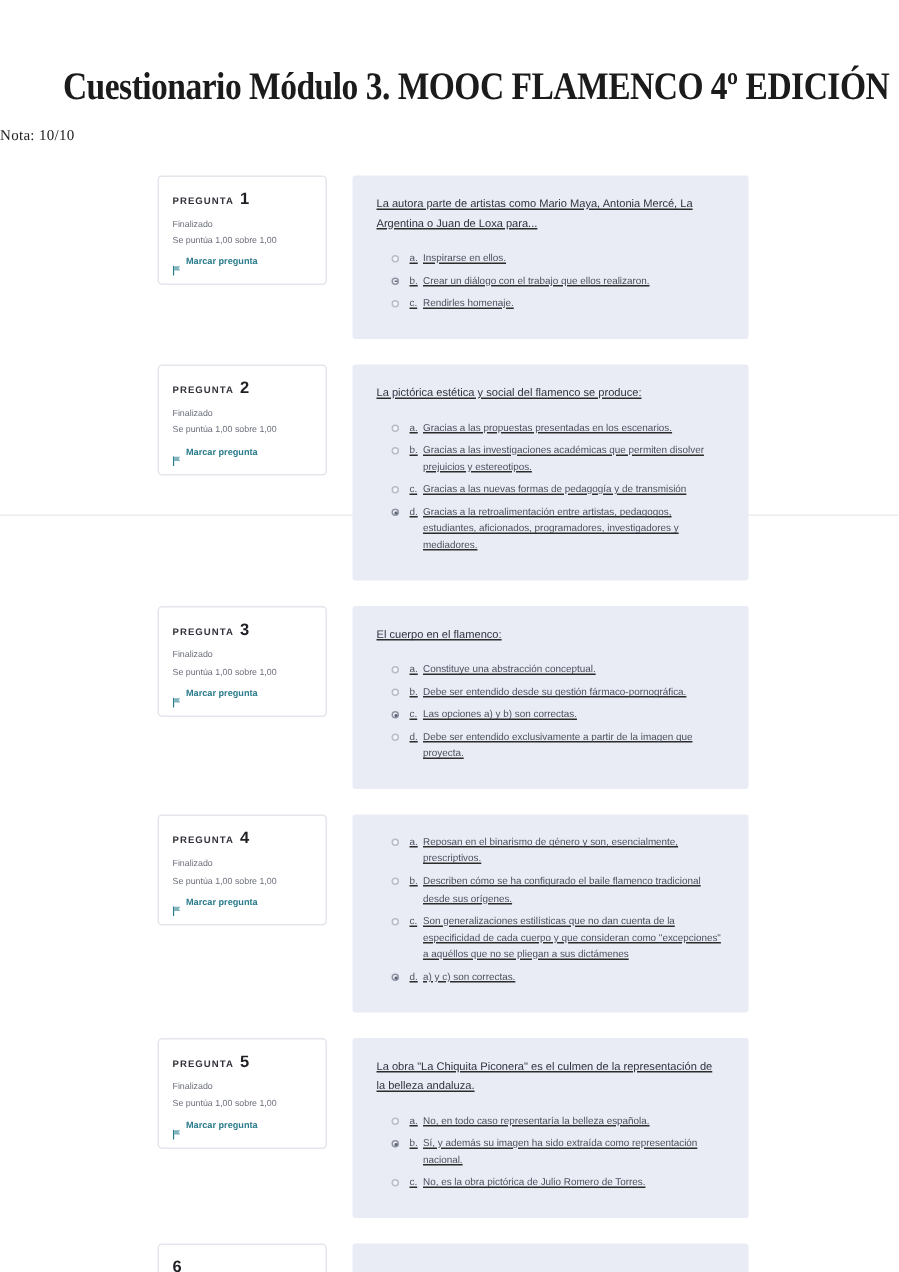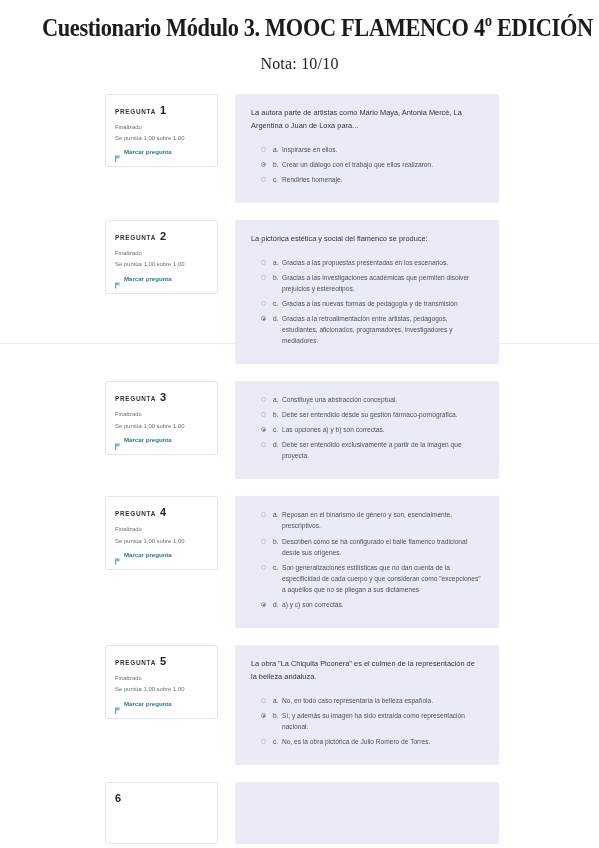--- a/index.html
+++ b/index.html
@@ -11,38 +11,37 @@
     width: 599px;
     height: 848px;
     overflow: hidden;
     font-family: "Liberation Sans", sans-serif;
     color: #2b2b2b;
     position: relative;
   }
 
   
   .doc-header {
-    padding-top: 14px;
-    text-align: center;
+    padding-top: 44px;
   }
   .doc-title {
     font-family: "Liberation Serif", serif;
     font-size: 26px;
     font-weight: 700;
     letter-spacing: -0.4px;
     color: #1b1b1b;
     transform: scaleX(0.86);
     transform-origin: center;
     white-space: nowrap;
     line-height: 1.1;
     margin: 0;
   }
   .doc-subtitle {
     font-family: "Liberation Serif", serif;
-    font-size: 16px;
+    font-size: 10px;
     color: #232323;
     margin-top: 12px;
     letter-spacing: 0.2px;
   }
 
   
   .quiz-body {
     margin-top: 21px;
   }
   .question-row {
@@ -111,20 +110,21 @@
 
   
   .q-content {
     flex: 1 1 auto;
     margin-left: 17px;
     background: #e9ecf5;
     border-radius: 2px;
     box-sizing: border-box;
     padding: 13px 16px 14px 16px;
     min-height: 62px;
+    text-decoration: underline;
   }
   .q-text {
     font-size: 7.4px;
     line-height: 1.75;
     color: #2e323c;
     margin-bottom: 11px;
     max-width: 225px;
   }
   .q-answers {
     display: block;
@@ -284,20 +284,21 @@
         <div class="q-grade">Se puntúa 1,00 sobre 1,00</div>
         <div class="q-flag">
           <span class="flag-icon"><svg viewBox="0 0 6 7" width="6" height="7">
               <path d="M0.7 0.3 L0.7 6.7" stroke="#2a7b8c" stroke-width="0.8" fill="none"></path>
               <path d="M1.1 0.5 L5.2 0.5 L4.1 1.9 L5.2 3.3 L1.1 3.3 Z" fill="#7fb3bd"></path>
             </svg></span>
           <span class="q-flag-text">Marcar pregunta</span>
         </div>
       </div>
       <div class="q-content">
+        <div class="q-text">El cuerpo en el flamenco:</div>
         <div class="q-answers">
           <label class="answer">
             <span class="radio"></span>
             <span class="answer-key">a.</span>
             <span class="answer-text">Constituye una abstracción conceptual.</span>
           </label>
           <label class="answer">
             <span class="radio"></span>
             <span class="answer-key">b.</span>
             <span class="answer-text">Debe ser entendido desde su gestión fármaco-pornográfica.</span>

